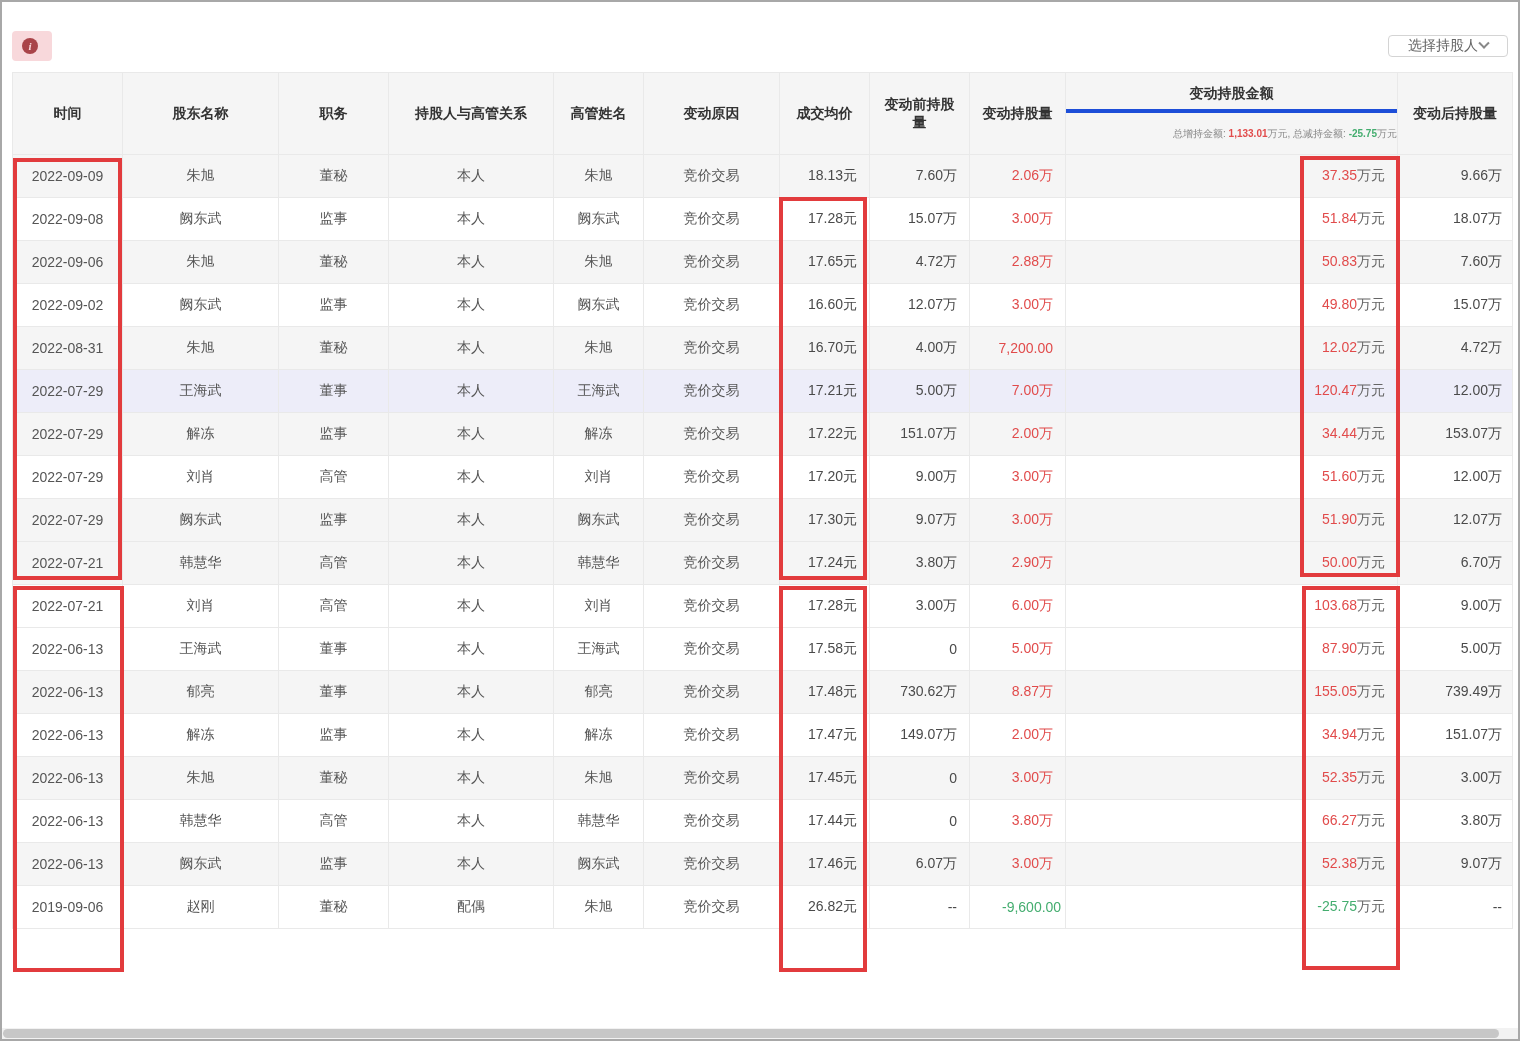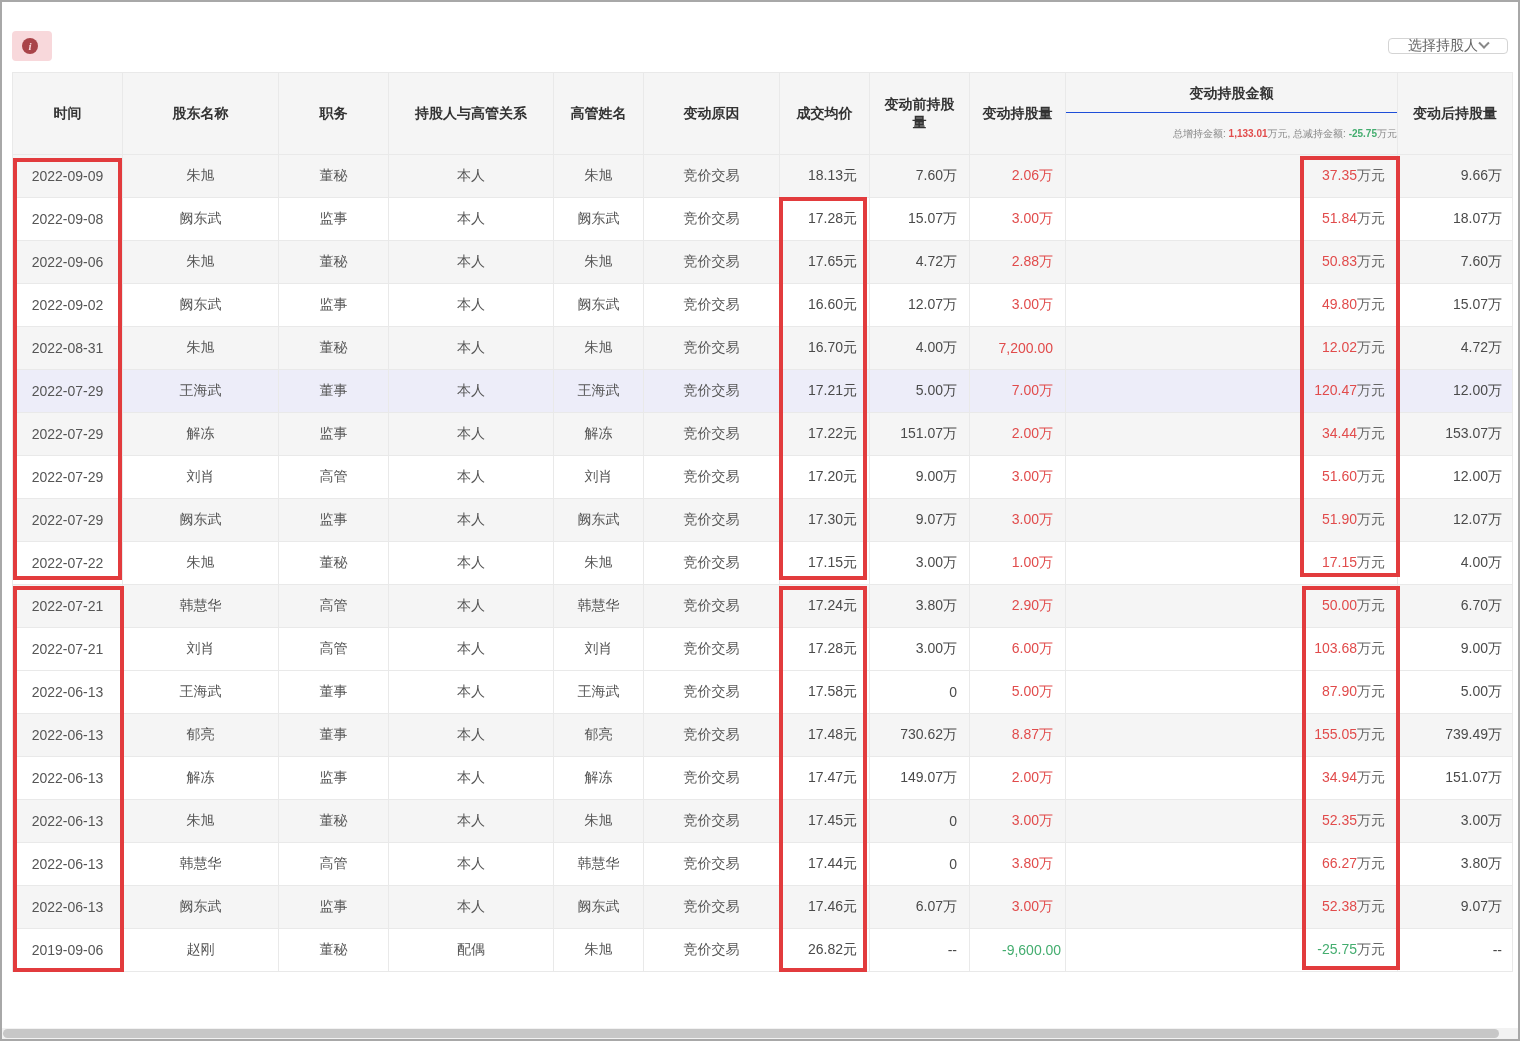--- a/index.html
+++ b/index.html
@@ -19,40 +19,40 @@
     background:#f8d8db; color:#d2454b; border-radius:4px;
     padding:7px 14px 7px 10px; font-size:14px; line-height:18px;
   }
   .info-icon {
     flex:0 0 auto; width:16px; height:16px; border-radius:50%;
     background:#a94449; color:#f8d8db; font-size:11px; font-weight:bold;
     font-style:italic; display:inline-flex; align-items:center; justify-content:center;
     font-family:"Liberation Serif","DejaVu Serif",serif;
   }
   .select-box {
-    width:120px; height:16px; border:1px solid #d4d4d4; border-radius:4px;
+    width:120px; height:22px; border:1px solid #d4d4d4; border-radius:4px;
     background:#fff; display:flex; align-items:center; justify-content:center;
     gap:2px; font-size:14px; color:#666; cursor:pointer;
   }
   .chevron {
     width:8px; height:8px; border-right:2px solid #888; border-bottom:2px solid #888;
     transform:rotate(45deg) translate(-2px,-2px); display:inline-block;
   }
   
   table {
     position:absolute; top:70px; left:10px; width:1500px;
     border-collapse:collapse; table-layout:fixed; font-size:14px;
   }
   th, td { border:1px solid #e9e9e9; }
   thead th {
     background:#f5f5f5; color:#333; font-weight:700; font-size:14px;
     height:82px; text-align:center; vertical-align:middle; padding:12px;
   }
   th.money-th { padding:0; }
-  .money-title { height:40px; line-height:40px; border-bottom:1px solid #1d4ed8; }
+  .money-title { height:40px; line-height:40px; border-bottom:4px solid #1d4ed8; }
   .money-sub {
     height:41px; line-height:41px; font-weight:400; font-size:10px; color:#888;text-align:right;
   }
   .money-sub b.up { color:#e14b4b; font-weight:700; }
   .money-sub b.down { color:#44ad6f; font-weight:700; }
   tbody td { height:43px; text-align:center; color:#555; background:#fff; padding:0; }
   tbody tr.odd td { background:#f5f5f5; }
   tbody tr.hl td { background:#ededf9; }
   td.num { text-align:right; padding-right:12px; color:#4a4a4a; }
   td.c-amount { text-align:right; padding-right:12px; }
@@ -237,33 +237,20 @@
           <td>监事</td>
           <td>本人</td>
           <td>阙东武</td>
           <td>竞价交易</td>
           <td class="num">17.30元</td>
           <td class="num">9.07万</td>
           <td class="num"><span class="t-up">3.00万</span></td>
           <td class="c-amount"><span class="t-up">51.90</span><span class="suffix">万元</span></td>
           <td class="num c-after">12.07万</td>
         </tr>
-        <tr class="even">
-          <td>2022-07-22</td>
-          <td>朱旭</td>
-          <td>董秘</td>
-          <td>本人</td>
-          <td>朱旭</td>
-          <td>竞价交易</td>
-          <td class="num">17.15元</td>
-          <td class="num">3.00万</td>
-          <td class="num"><span class="t-up">1.00万</span></td>
-          <td class="c-amount"><span class="t-up">17.15</span><span class="suffix">万元</span></td>
-          <td class="num c-after">4.00万</td>
-        </tr>
         <tr class="odd">
           <td>2022-07-21</td>
           <td>韩慧华</td>
           <td>高管</td>
           <td>本人</td>
           <td>韩慧华</td>
           <td>竞价交易</td>
           <td class="num">17.24元</td>
           <td class="num">3.80万</td>
           <td class="num"><span class="t-up">2.90万</span></td>

